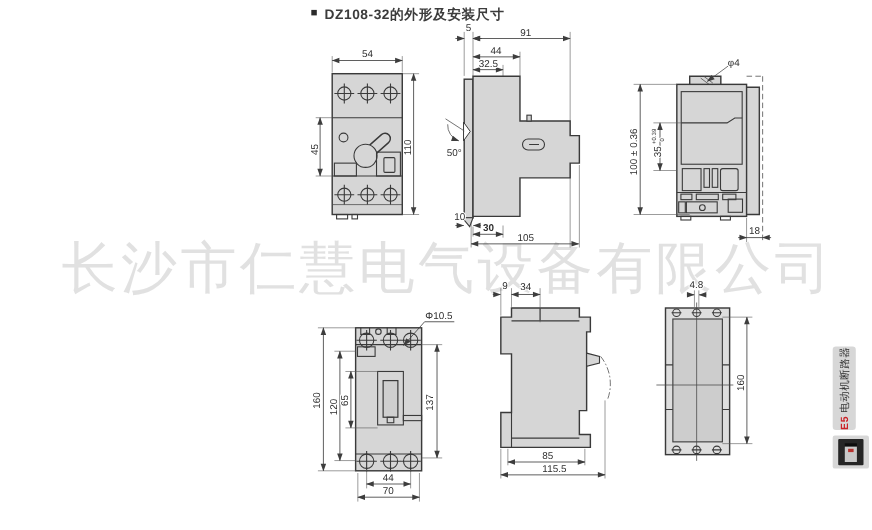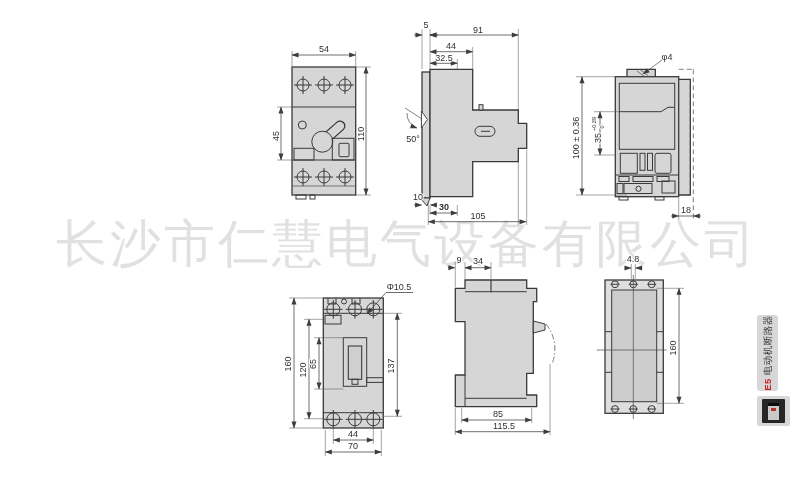--- a/index.html
+++ b/index.html
@@ -37,22 +37,26 @@
   .photo-cap{position:absolute;left:6px;top:4px;width:11px;height:4px;background:#0d0d0d;}
   .photo-dot{position:absolute;left:9px;top:9px;width:5px;height:3px;background:#b8332f;}
 </style>
 </head>
 <body>
 
 <div id="page">
 
   <div class="watermark">长沙市仁慧电气设备有限公司</div>
 
-
-  <div class="svgwrap" style="left:272px;top:40px;text-decoration:underline;">
+  <div class="sec-title" style="left:283px;top:5px;">
+    <span class="bullet"></span>
+    <span>DZ108-32的外形及安装尺寸</span>
+  </div>
+
+  <div class="svgwrap" style="left:282px;top:40px;text-decoration:underline;">
   <svg width="105" height="168" viewBox="0 0 105 168">
     <defs>
       <marker id="ma" markerWidth="8" markerHeight="7" refX="7.5" refY="3.5" orient="auto" markerUnits="userSpaceOnUse">
         <path d="M8,3.5 L1,1 L1,6 Z" fill="#3d3d3d"></path>
           </marker>
       <marker id="mb" markerWidth="8" markerHeight="7" refX="7.5" refY="3.5" orient="auto-start-reverse" markerUnits="userSpaceOnUse">
         <path d="M8,3.5 L1,1 L1,6 Z" fill="#3d3d3d"></path>
           </marker>
     </defs>
     <g>

